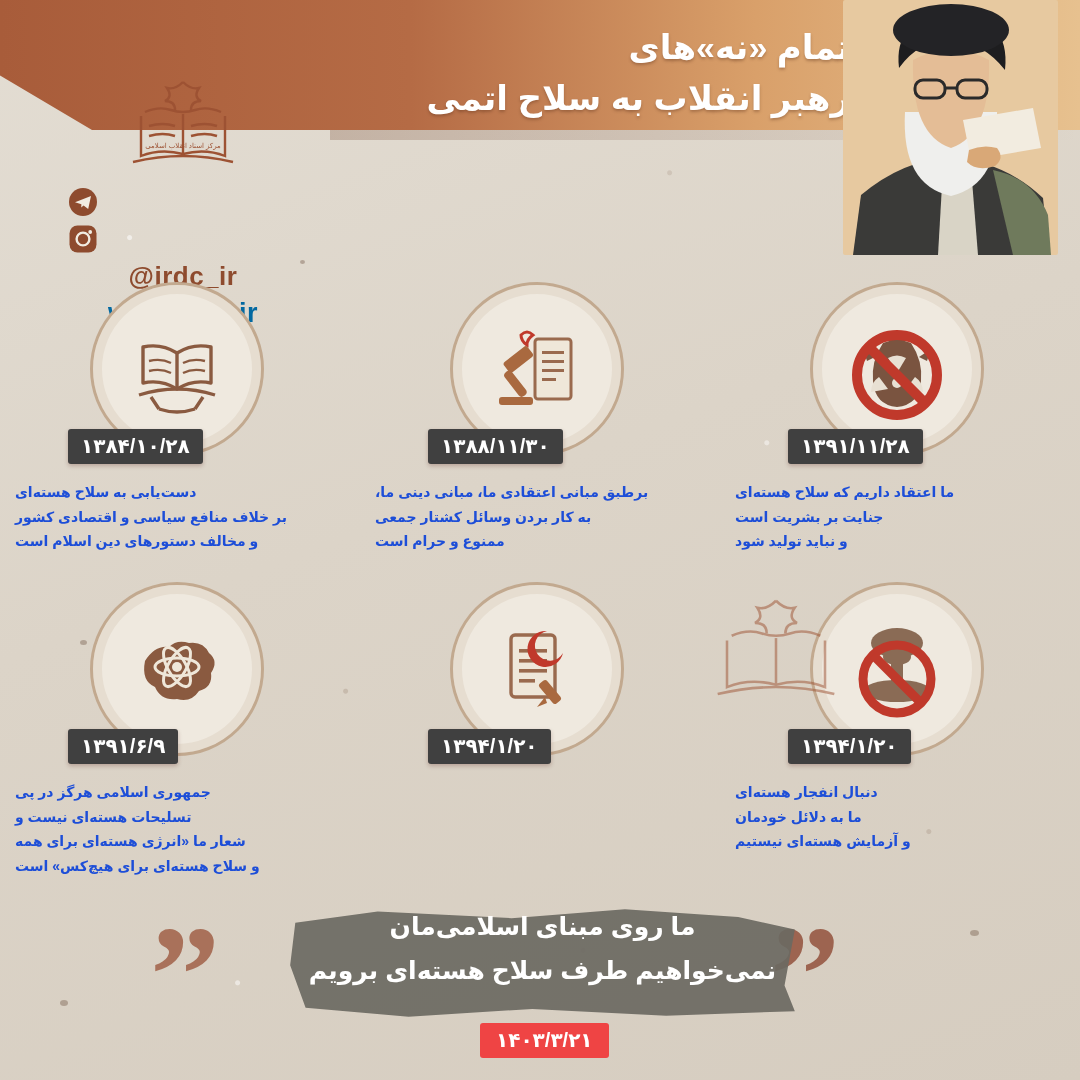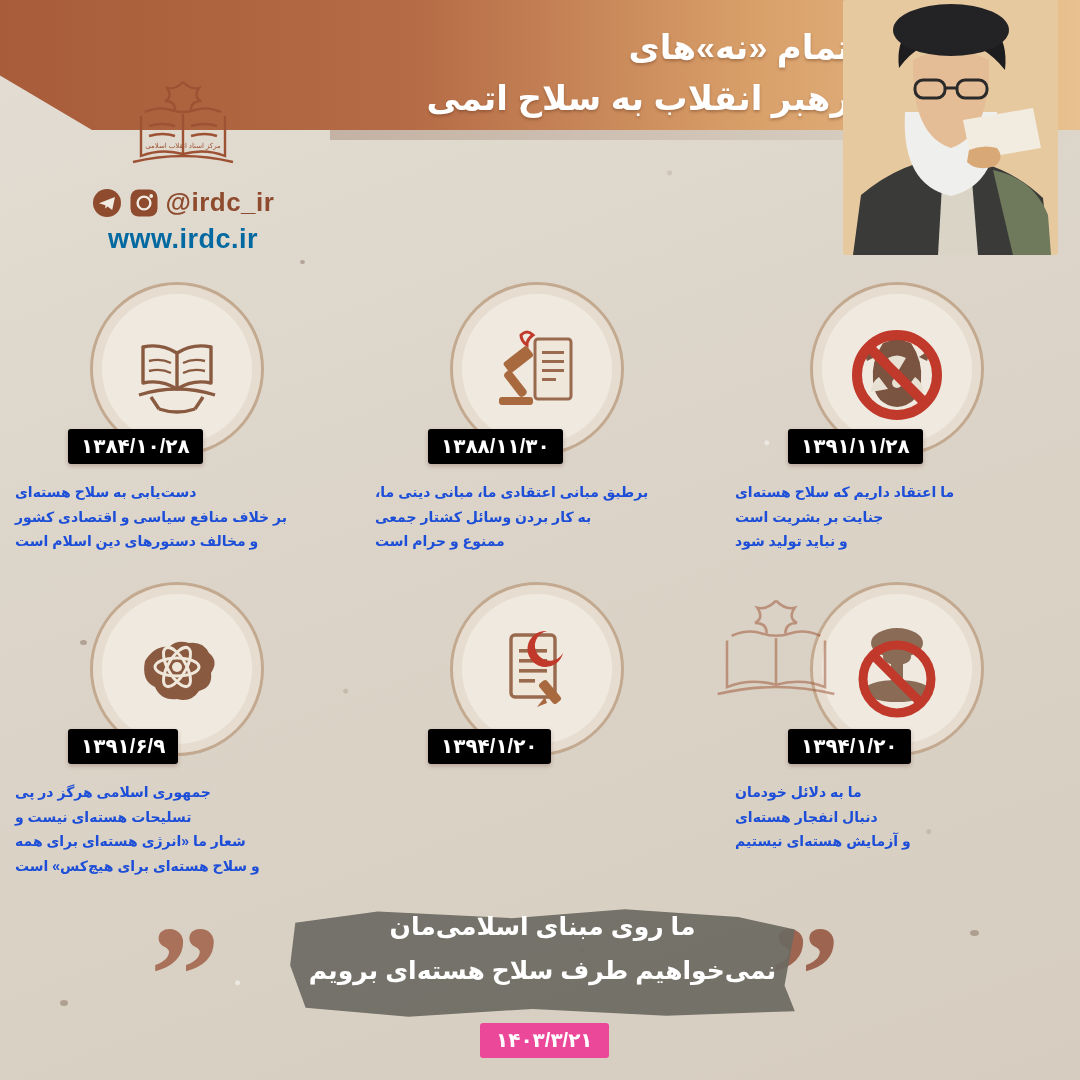--- a/index.html
+++ b/index.html
@@ -85,24 +85,24 @@
     top: 78px;
     left: 68px;
     width: 230px;
     text-align: center;
     color: #9d5233;
   }
   .logo-mark { width: 120px; height: 95px; margin: 0 auto; display: block; }
   .handle-row {
     margin-top: 14px;
     display: flex;
-    align-items: center;
     justify-content: center;
     gap: 7px;
     direction: ltr;
+    flex-direction: column;
   }
   .handle-text {
     font-size: 26px;
     font-weight: bold;
     letter-spacing: .5px;
     color: #8e4b2e;
   }
   .site-text {
     margin-top: 6px;
     font-size: 27px;
@@ -142,21 +142,21 @@
     border: 3px solid #c2a98f;
     box-shadow: inset 0 0 0 9px #e6ddd0;
     display: flex;
     align-items: center;
     justify-content: center;
   }
   .date-tag {
     position: absolute;
     bottom: -14px;
     left: -28px;
-    background: #000000;
+    background: #404040;
     color: #fff;
     font-size: 20px;
     font-weight: bold;
     padding: 5px 13px 6px;
     border-radius: 3px;
     direction: ltr;
     white-space: nowrap;
     box-shadow: 0 2px 4px rgba(80,20,10,.25);
   }
   .caption {
@@ -211,21 +211,21 @@
     color: #a9715a;
     font-family: "Liberation Serif", serif;
     line-height: 1;
   }
   .qmark.right { top: 10px; left: 770px; color: #9d6450; }
   .qmark.left  { top: 10px; left: 150px; color: #a9715a; }
   .footer-date {
     position: absolute;
     top: 128px;
     left: 480px;
-    background: #ec4899;
+    background: #ef4444;
     color: #fff;
     font-size: 20px;
     font-weight: bold;
     padding: 5px 16px 6px;
     border-radius: 3px;
     direction: ltr;
   }
 </style>
 </head>
 <body>
@@ -407,22 +407,22 @@
               <rect x="46" y="42" width="12" height="24"></rect>
               <ellipse cx="52" cy="74" rx="34" ry="11"></ellipse>
             </g>
             <circle cx="52" cy="62" r="34" fill="none" stroke="#c0392b" stroke-width="9"></circle>
             <line x1="28" y1="38" x2="76" y2="86" stroke="#c0392b" stroke-width="9"></line>
           </svg>
         </div>
         <div class="date-tag">۱۳۹۴/۱/۲۰</div>
       </div>
       <div class="caption">
+        <span>دنبال انفجار هسته‌ای</span>
         <span>ما به دلائل خودمان</span>
-        <span>دنبال انفجار هسته‌ای</span>
         <span>و آزمایش هسته‌ای نیستیم</span>
       </div>
     </div>
 
     <div class="cell">
       <div class="badge-wrap">
         <div class="badge">
           <svg width="104" height="104" viewBox="0 0 104 104">
             <rect x="26" y="18" width="44" height="62" rx="4" fill="#efe7d9" stroke="#9a6a4e" stroke-width="3.4"></rect>
             <g fill="#9a6a4e">

